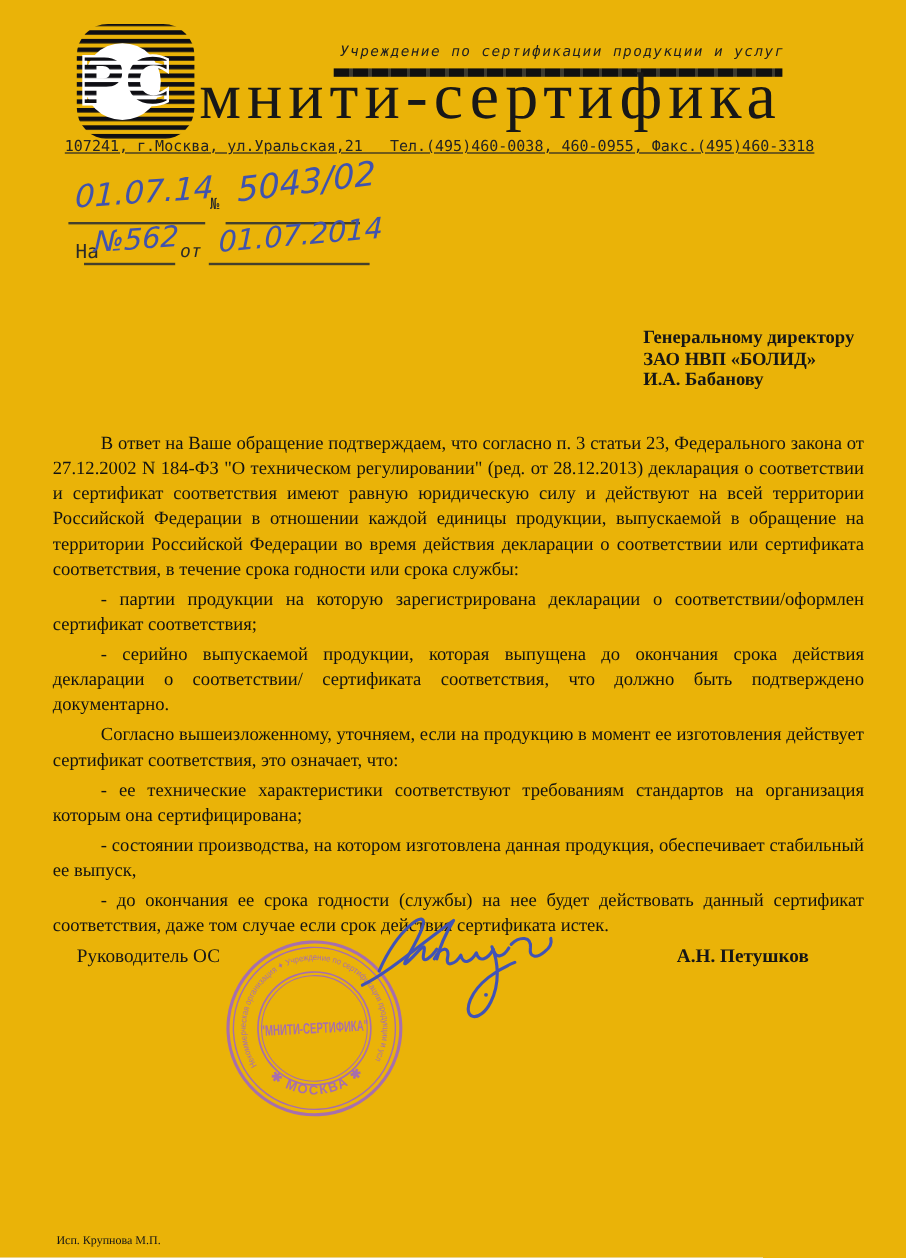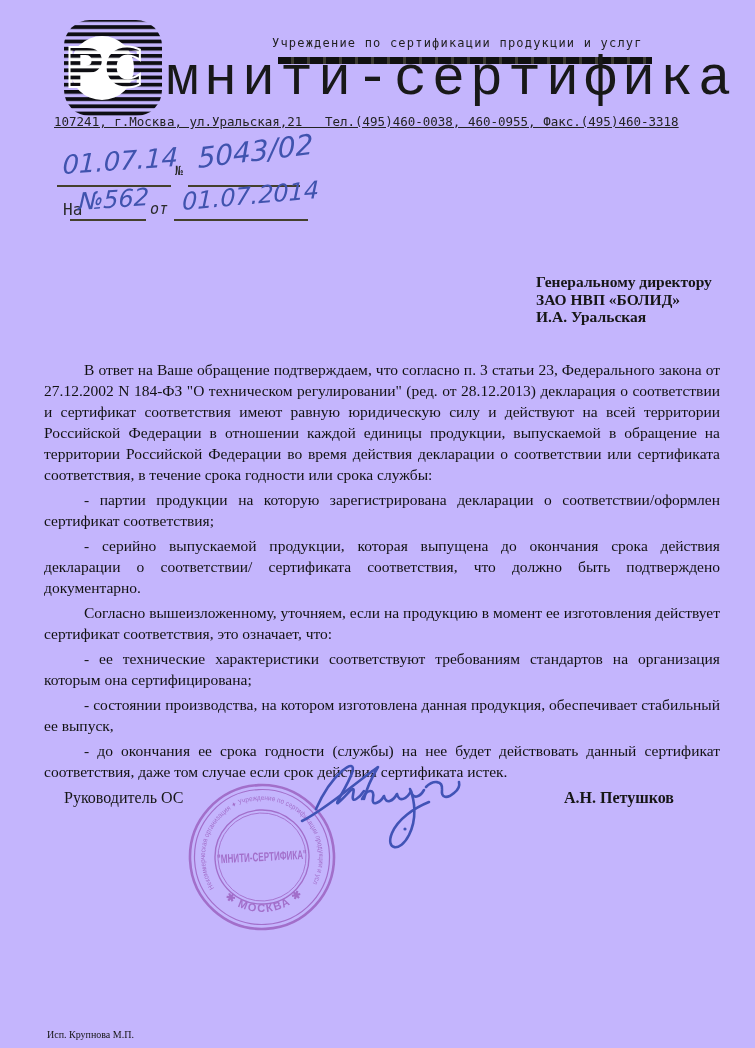--- a/index.html
+++ b/index.html
@@ -1,34 +1,34 @@
 <!DOCTYPE html>
 <html><head>
 <meta charset="utf-8">
 <style>
   html,body{margin:0;padding:0;background:#e8e8e8;}
   .page{
     position:relative;width:755px;height:1048px;margin:0 auto;
-    background:#c4b5fd;overflow:hidden;
+    background:#eab308;overflow:hidden;
     font-family:"Liberation Serif",serif;color:#161616;
   }
   
   .logo{position:absolute;left:62px;top:18px;}
   .tagline{
-    position:absolute;left:272px;top:36px;width:382px;text-align:left;
-    font-family:"DejaVu Sans Mono",monospace;
+    position:absolute;left:272px;top:36px;width:382px;text-align:right;
+    font-family:"DejaVu Sans Mono",monospace;font-style:italic;
     font-size:12px;letter-spacing:1.2px;color:#1f1f1f;white-space:nowrap;
   }
   .head-bar{
     position:absolute;left:278px;top:57px;width:374px;height:7px;
     background:repeating-linear-gradient(90deg,#101010 0 13px,#3c3a30 13px 16px);
   }
   .org-title{
     position:absolute;left:166px;top:52px;
-    font-family:Liberation Mono, monospace;font-size:55px;line-height:55px;
+    font-family:Liberation Serif, serif;font-size:55px;line-height:55px;
     letter-spacing:5px;color:#181818;white-space:nowrap;
   }
   .address{
     position:absolute;left:54px;top:114px;
     font-family:"DejaVu Sans Mono",monospace;font-size:12.5px;color:#232323;
     white-space:pre;
     text-decoration:underline;
   }
   
   .hw{
@@ -97,21 +97,21 @@
   <div class="typed na">На</div>
   <div class="hw hw3">№562</div>
   <div class="ruled rl3"></div>
   <div class="typed ot">от</div>
   <div class="ruled rl4"></div>
   <div class="hw hw4">01.07.2014</div>
 
   <div class="recipient">
     <div>Генеральному директору</div>
     <div>ЗАО НВП «БОЛИД»</div>
-    <div>И.А. Уральская</div>
+    <div>И.А. Бабанову</div>
   </div>
 
   <div class="body">
     <p>В ответ на Ваше обращение подтверждаем, что согласно п. 3 статьи 23, Федерального закона от 27.12.2002 N 184-ФЗ "О техническом регулировании" (ред. от 28.12.2013) декларация о соответствии и сертификат соответствия имеют равную юридическую силу и действуют на всей территории Российской Федерации в отношении каждой единицы продукции, выпускаемой в обращение на территории Российской Федерации во время действия декларации о соответствии или сертификата соответствия, в течение срока годности или срока службы:</p>
     <p>- партии продукции на которую зарегистрирована декларации о соответствии/оформлен сертификат соответствия;</p>
     <p>- серийно выпускаемой продукции, которая выпущена до окончания срока действия декларации о соответствии/ сертификата соответствия, что должно быть подтверждено документарно.</p>
     <p>Согласно вышеизложенному, уточняем, если на продукцию в момент ее изготовления действует сертификат соответствия, это означает, что:</p>
     <p>- ее технические характеристики соответствуют требованиям стандартов на организация которым она сертифицирована;</p>
     <p>- состоянии производства, на котором изготовлена данная продукция, обеспечивает стабильный ее выпуск,</p>
     <p>- до окончания ее срока годности (службы) на нее будет действовать данный сертификат соответствия, даже  том случае если срок действия сертификата истек.</p>

